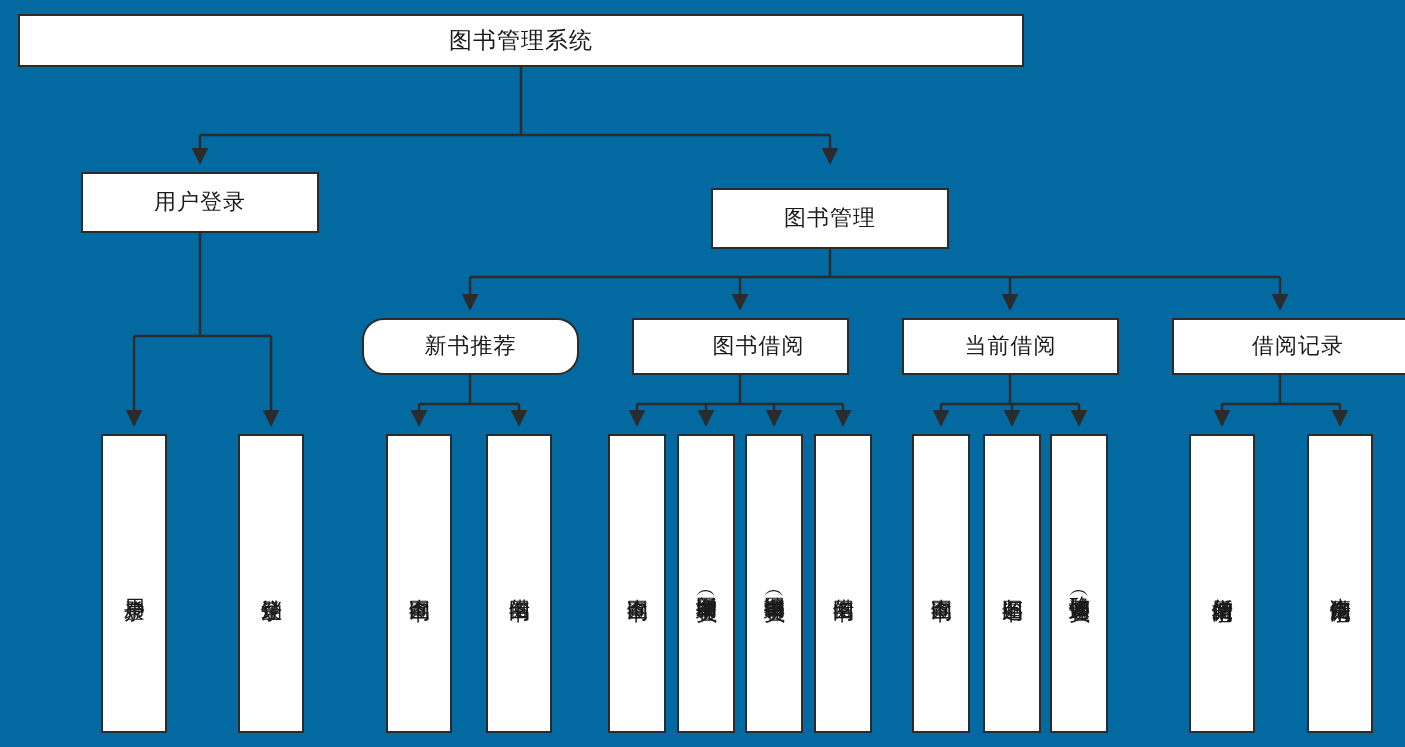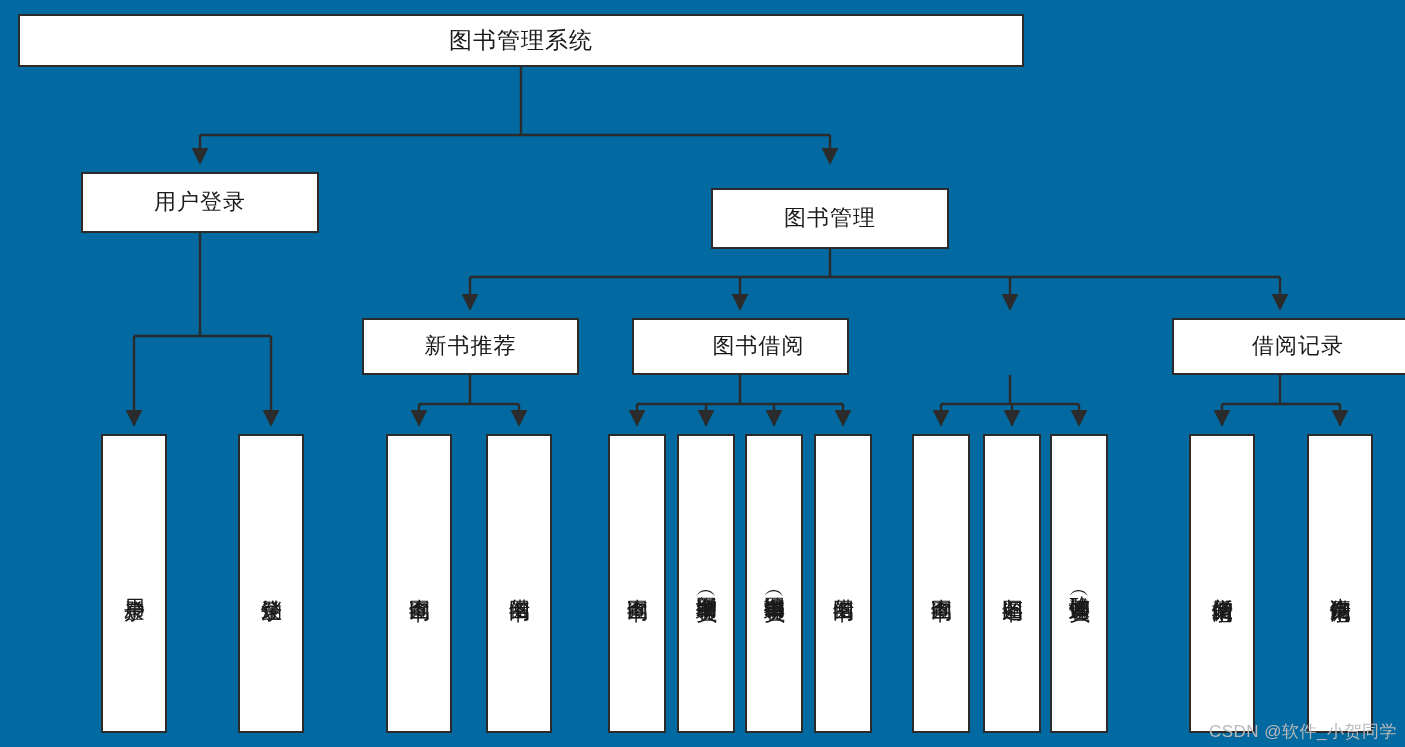--- a/index.html
+++ b/index.html
@@ -133,26 +133,29 @@
     <span>图书管理系统</span>
   </div>
 
   <div class="node horiz" style="left:81px; top:172px; width:238px; height:61px;">
     <span>用户登录</span>
   </div>
   <div class="node horiz" style="left:711px; top:172px; width:238px; height:61px;margin-top:16px;">
     <span>图书管理</span>
   </div>
 
-  <div class="node horiz" style="left:362px; top:318px; width:217px; height:57px;">
+  <div class="node horiz" style="left:362px; top:318px; width:217px; height:57px;border-radius:22px;">
     <span>新书推荐</span>
   </div>
   <div class="node horiz" style="left:632px; top:318px; width:217px; height:57px;padding-left:36px;">
     <span>图书借阅</span>
   </div>
+  <div class="node horiz" style="left:902px; top:318px; width:217px; height:57px;">
+    <span>当前借阅</span>
+  </div>
   <div class="node horiz" style="left:1172px; top:318px; width:252px; height:57px;">
     <span>借阅记录</span>
   </div>
 
   <div class="node vert" style="left:101px; top:434px; width:66px; height:299px;">
     <span class="vlabel">用户登录</span>
   </div>
   <div class="node vert" style="left:238px; top:434px; width:66px; height:299px;">
     <span class="vlabel">注销登录</span>
   </div>
@@ -187,15 +190,14 @@
     <span class="vlabel">确认归还（管理员）</span>
   </div>
 
   <div class="node vert" style="left:1189px; top:434px; width:66px; height:299px;">
     <span class="vlabel">新增借阅记录</span>
   </div>
   <div class="node vert" style="left:1307px; top:434px; width:66px; height:299px;">
     <span class="vlabel">查询借阅记录</span>
   </div>
 
-  <div id="watermark">CSDN @软件_小贺同学</div>
 
 </div>
 
 </body></html>

